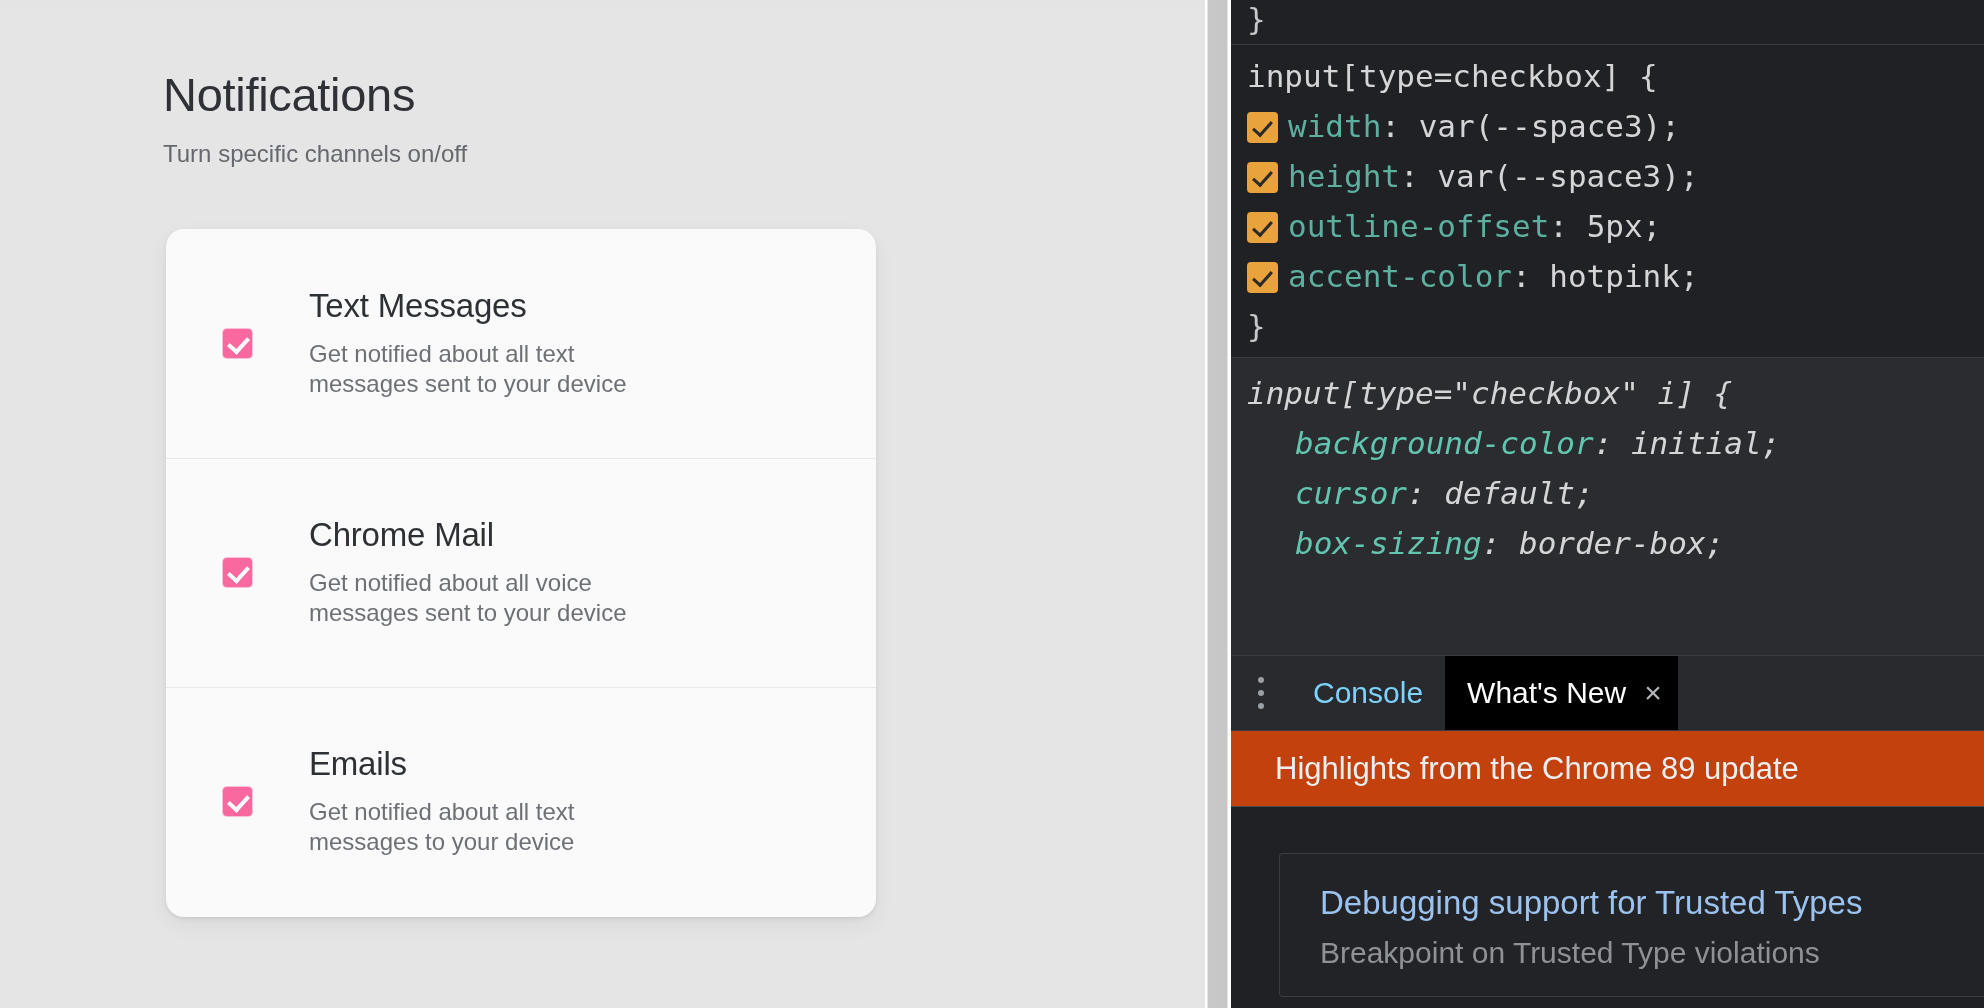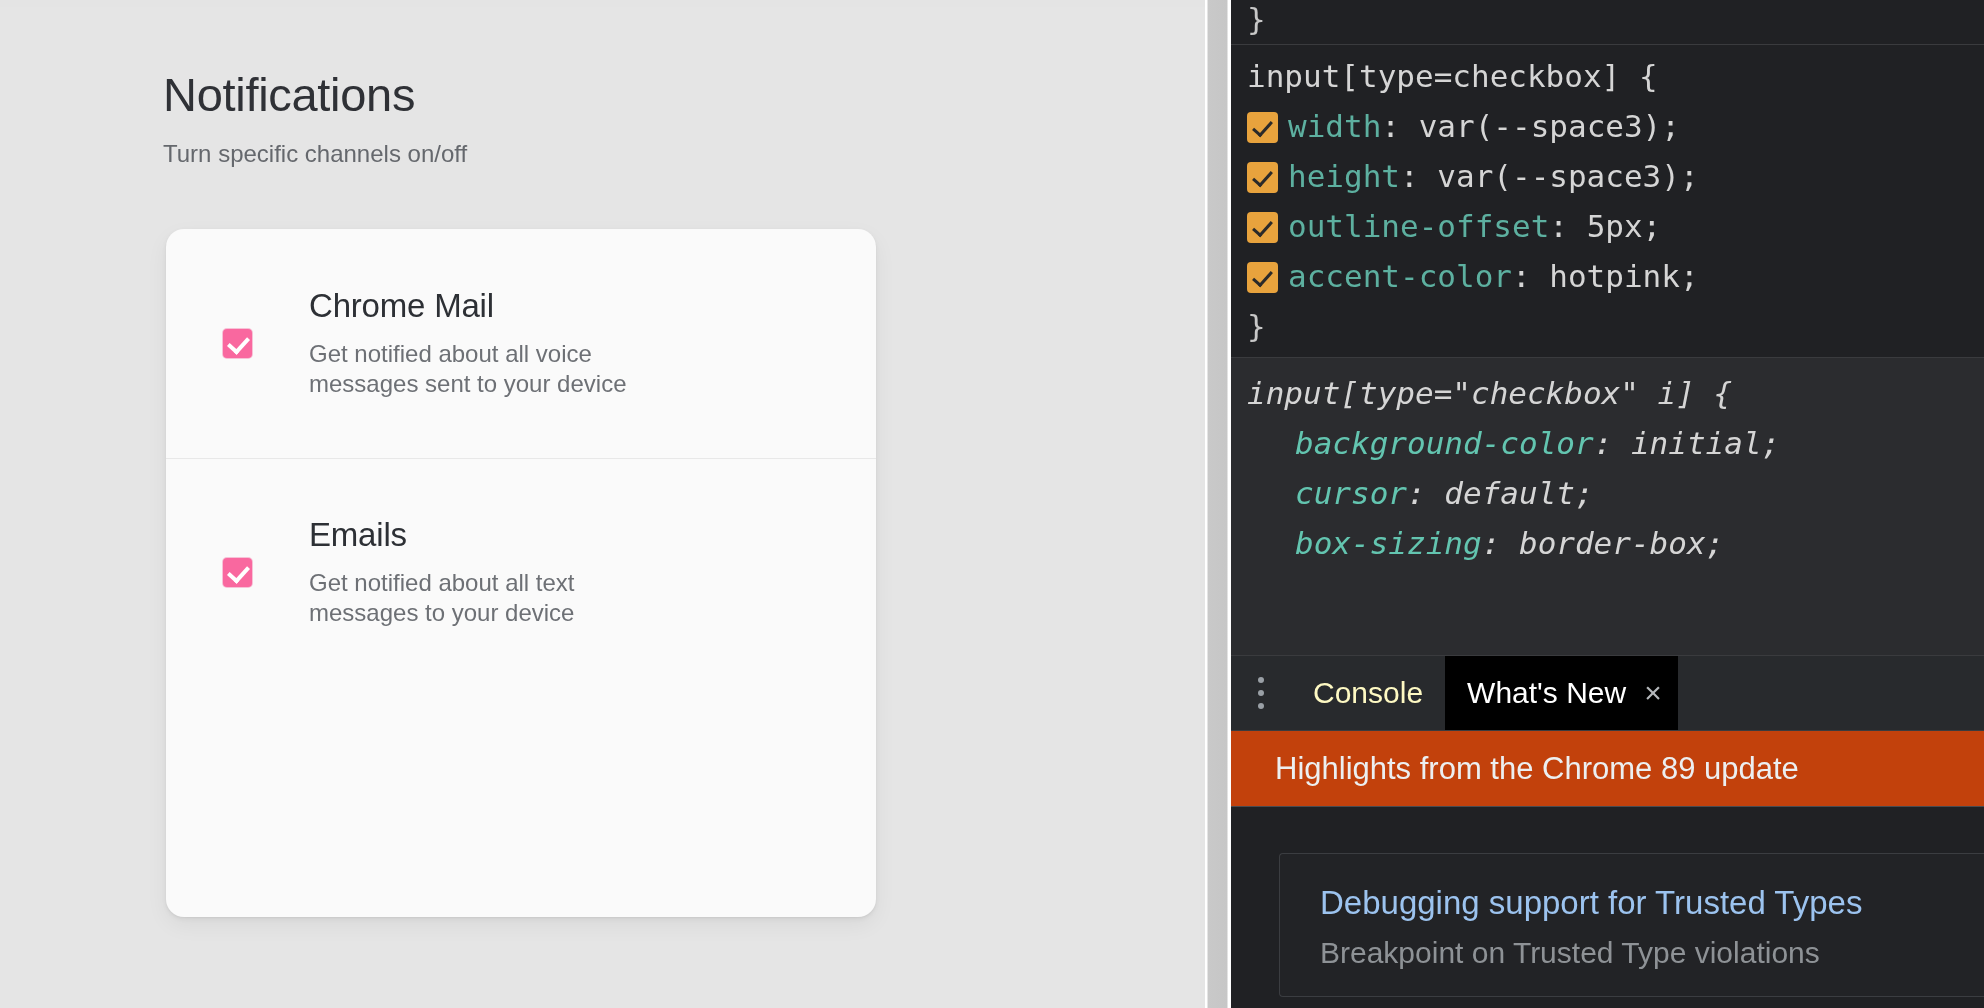--- a/index.html
+++ b/index.html
@@ -170,21 +170,21 @@
   .kebab {
     width:60px;
     display:flex; flex-direction:column;
     align-items:center; justify-content:center;
     gap:7px;
   }
   .kebab i { display:block; width:6px; height:6px; border-radius:50%; background:#9aa0a6; }
   .dtab {
     display:flex; align-items:center; justify-content:center;
     padding:0 22px;
-    font-size:30px; color:#fef9c3;
+    font-size:30px; color:#7dd3fc;
     white-space:nowrap;
   }
   .dtab.active {
     background:#000000;
     color:#ffffff;
     padding-right:16px;
   }
   .dtab .xclose {
     margin-left:18px;
     font-size:30px;
@@ -239,20 +239,29 @@
 <div id="root">
 
   <div class="page-pane">
     <div class="page-inner">
 
       <h1 class="page-title">Notifications</h1>
       <div class="page-subtitle">Turn specific channels on/off</div>
 
       <div class="notif-card">
 
+        <div class="notif-row">
+          <div class="cb-cell">
+            <span class="cbox"></span>
+          </div>
+          <div class="notif-text">
+            <div class="notif-name">Text Messages</div>
+            <div class="notif-desc">Get notified about all text messages sent to your device</div>
+          </div>
+        </div>
 
         <div class="notif-row">
           <div class="cb-cell">
             <span class="cbox"></span>
           </div>
           <div class="notif-text">
             <div class="notif-name">Chrome Mail</div>
             <div class="notif-desc">Get notified about all voice messages sent to your device</div>
           </div>
         </div>

